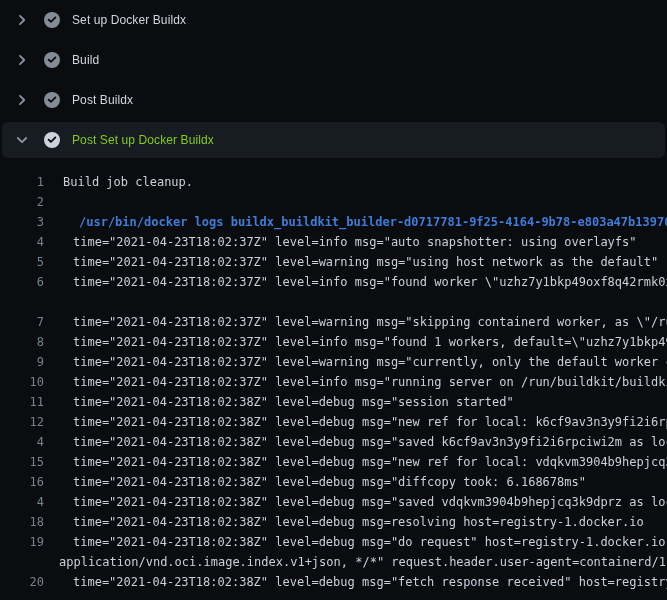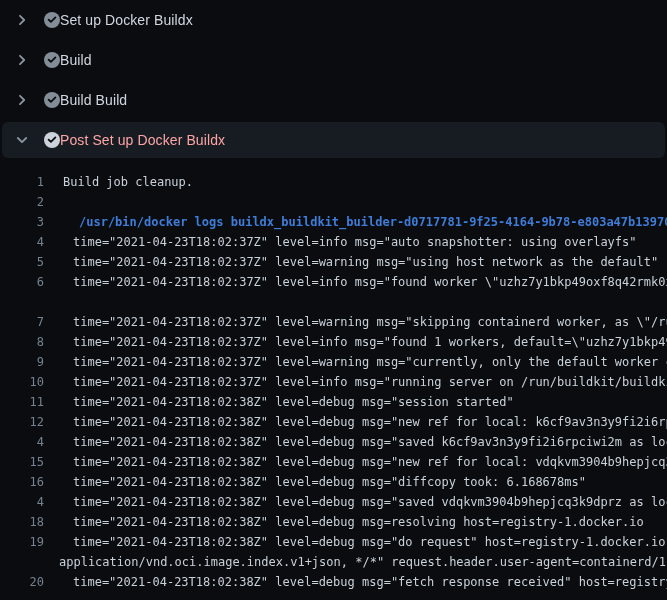--- a/index.html
+++ b/index.html
@@ -26,25 +26,26 @@
   }
   .chev { width: 16px; height: 16px; display: inline-flex; align-items: center; justify-content: center; flex: none; }
   .chev svg { display: block; }
   .chev .down { display: none; }
   .step.expanded .chev .down { display: block; }
   .check { width: 16px; height: 16px; margin-left: 14px; flex: none; }
   .check svg { display: block; }
   .check circle { fill: #848d97; }
   .step.expanded .check circle { fill: #cdd3da; }
   .step-title {
-    font-size: 14px;
+    margin-left: 12px;
+    font-size: 12px;
     color: #d1d7e0;
     letter-spacing: .1px;
   }
-  .step.expanded .step-title { color: #fca5a5; }
+  .step.expanded .step-title { color: #84cc16; }
 
   
   .log {
     padding-top: 12px;
     font-family: "DejaVu Sans Mono", monospace;
     font-size: 12px;
     color: #c9d1d9;
   }
   .lrow { display: flex; height: 20px; line-height: 20px; white-space: pre; }
   .ln {
@@ -99,21 +100,21 @@
         <path d="M6 3.8 L10.2 8 L6 12.2" fill="none" stroke="#8b949e" stroke-width="1.8" stroke-linecap="round" stroke-linejoin="round"></path>
       </svg>
 
     </span>
     <span class="check">
       <svg width="16" height="16" viewBox="0 0 16 16">
         <circle cx="8" cy="8" r="8"></circle>
         <path d="M11.4 5.4 L6.9 9.9 L4.6 7.6" fill="none" stroke="#0a0c10" stroke-width="1.8" stroke-linecap="round" stroke-linejoin="round"></path>
       </svg>
     </span>
-    <span class="step-title">Build Build</span>
+    <span class="step-title">Post Buildx</span>
   </div>
     <div class="step expanded">
     <span class="chev">
 
       <svg class="down" width="16" height="16" viewBox="0 0 16 16">
         <path d="M3.8 6 L8 10.2 L12.2 6" fill="none" stroke="#8b949e" stroke-width="1.8" stroke-linecap="round" stroke-linejoin="round"></path>
       </svg>
     </span>
     <span class="check">
       <svg width="16" height="16" viewBox="0 0 16 16">

